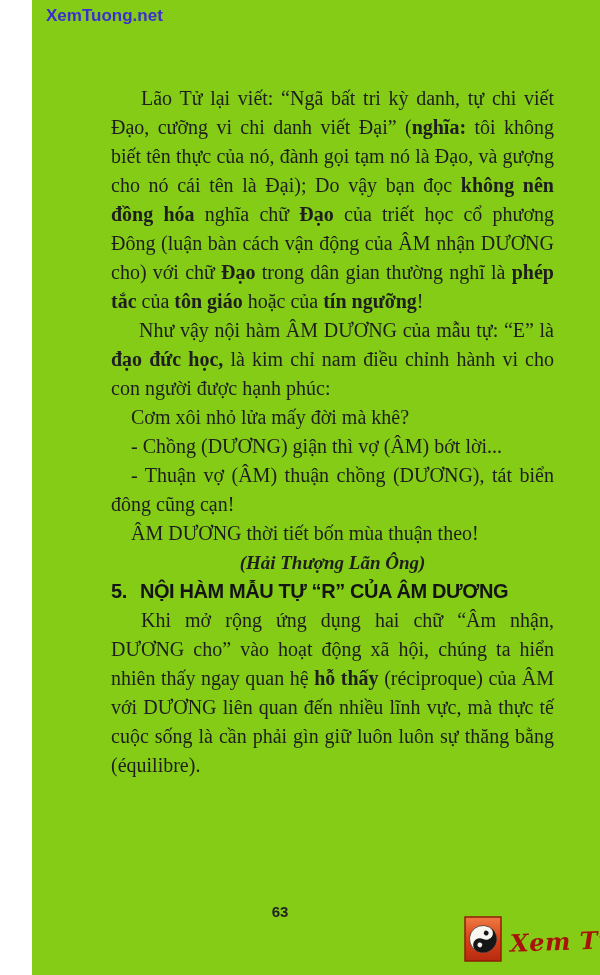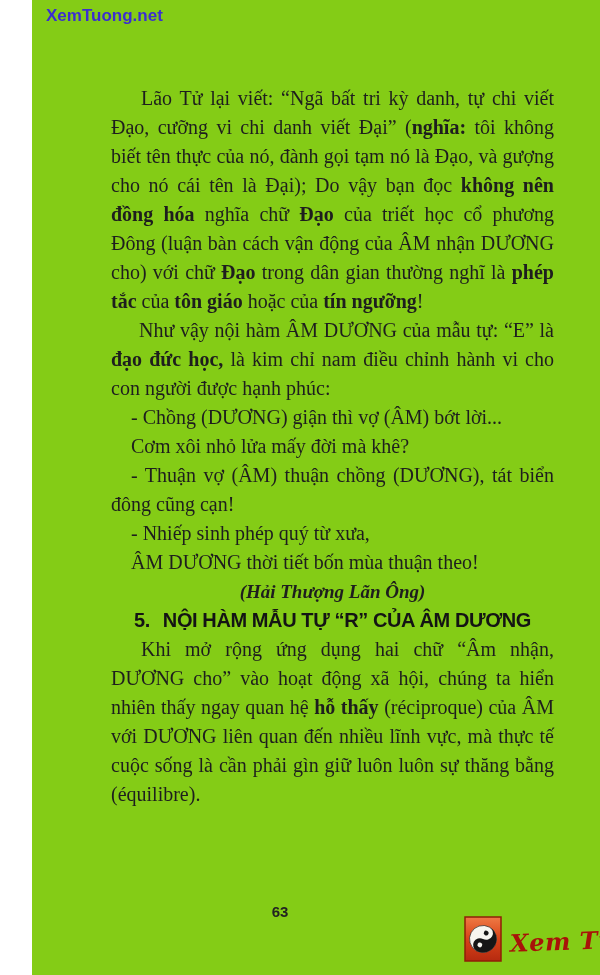--- a/index.html
+++ b/index.html
@@ -50,21 +50,21 @@
     font-size: 19px;
     font-style: italic;
   }
   .section-heading {
     margin-top: 16px;
     font-family: "Liberation Sans", sans-serif;
     font-weight: 700;
     font-size: 20px;
     letter-spacing: -0.4px;
     color: #141414;
-    text-align: center;
+    text-align: left;
     text-indent: 0;
     white-space: nowrap;
   }
   .section-heading .heading-number { margin-right: 13px; }
   .para-3 { text-indent: 30px; margin-top: 14px; }
   .page-number {
     position: absolute;
     top: 903px;
     left: 0;
     width: 496px;
@@ -97,24 +97,23 @@
 </head>
 <body>
 
 <div class="page">
 
   <a class="watermark">XemTuong.net</a>
 
   <div class="content">
     <p class="para-1"><span>Lão Tử lại viết: “Ngã bất tri kỳ danh, tự chi viết Đạo, cưỡng vi chi danh viết Đại” (</span><b>nghĩa:</b><span> tôi không biết tên thực của nó, đành gọi tạm nó là Đạo, và gượng cho nó cái tên là Đại); Do vậy bạn đọc </span><b>không nên đồng hóa</b><span> nghĩa chữ </span><b>Đạo</b><span> của triết học cổ phương Đông (luận bàn cách vận động của ÂM nhận DƯƠNG cho) với chữ </span><b>Đạo</b><span> trong dân gian thường nghĩ là </span><b>phép tắc</b><span> của </span><b>tôn giáo</b><span> hoặc của </span><b>tín ngưỡng</b><span>!</span></p>
     <p class="para-2"><span>Như vậy nội hàm ÂM DƯƠNG của mẫu tự: “E” là </span><b>đạo đức học,</b><span> là kim chỉ nam điều chỉnh hành vi cho con người được hạnh phúc:</span></p>
+    <p class="verse verse-1">Cơm xôi nhỏ lửa mấy đời mà khê?</p>
     <p class="verse verse-0">- Chồng (DƯƠNG) giận thì vợ (ÂM) bớt lời...</p>
-    <p class="verse verse-1">Cơm xôi nhỏ lửa mấy đời mà khê?</p>
     <p class="verse verse-2">- Thuận vợ (ÂM) thuận chồng (DƯƠNG), tát biển đông cũng cạn!</p>
-    <p class="verse verse-3">- Nhiếp sinh phép quý từ xưa,</p>
     <p class="verse verse-4">ÂM DƯƠNG thời tiết bốn mùa thuận theo!</p>
     <p class="attribution">(Hải Thượng Lãn Ông)</p>
     <p class="section-heading"><span class="heading-number">5.</span><span>NỘI HÀM MẪU TỰ “R” CỦA ÂM DƯƠNG</span></p>
     <p class="para-3"><span>Khi mở rộng ứng dụng hai chữ “Âm nhận, DƯƠNG cho” vào hoạt động xã hội, chúng ta hiển nhiên thấy ngay quan hệ </span><b>hỗ thấy</b><span> (réciproque) của ÂM với DƯƠNG liên quan đến nhiều lĩnh vực, mà thực tế cuộc sống là cần phải gìn giữ luôn luôn sự thăng bằng (équilibre).</span></p>
   </div>
 
   <div class="page-number">63</div>
 
   <div class="footer-logo">
     <span>

